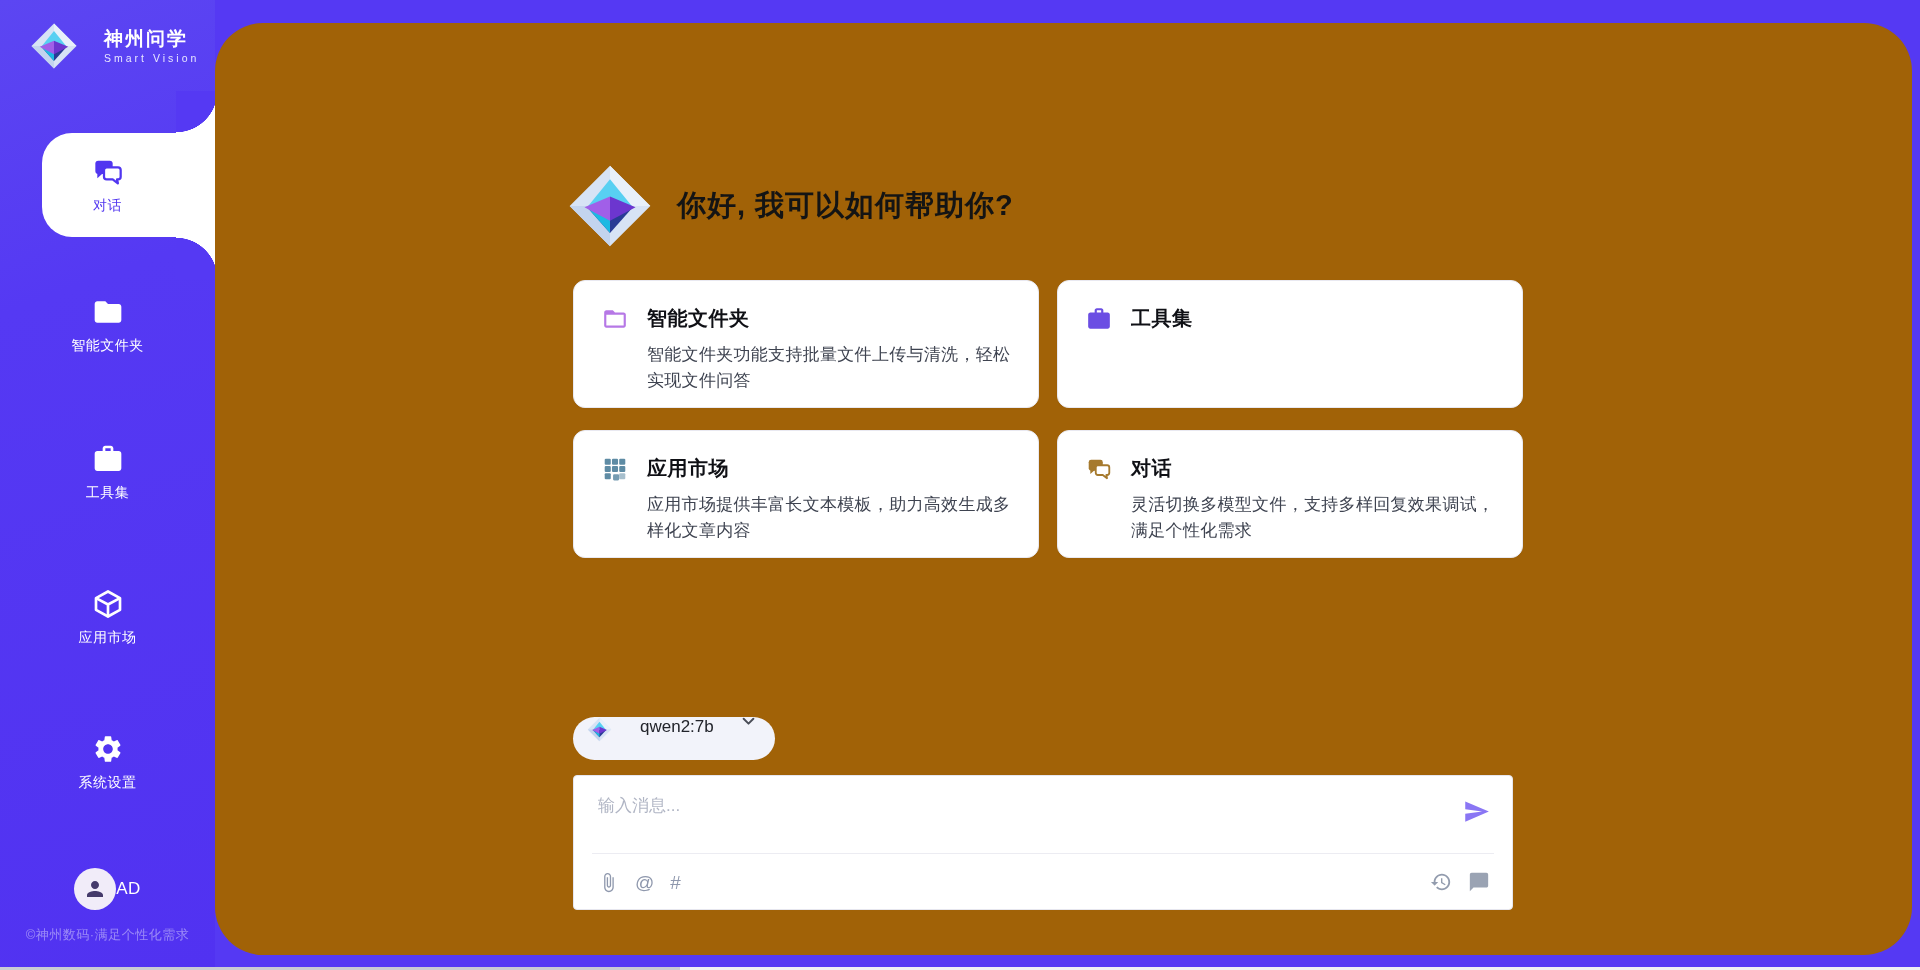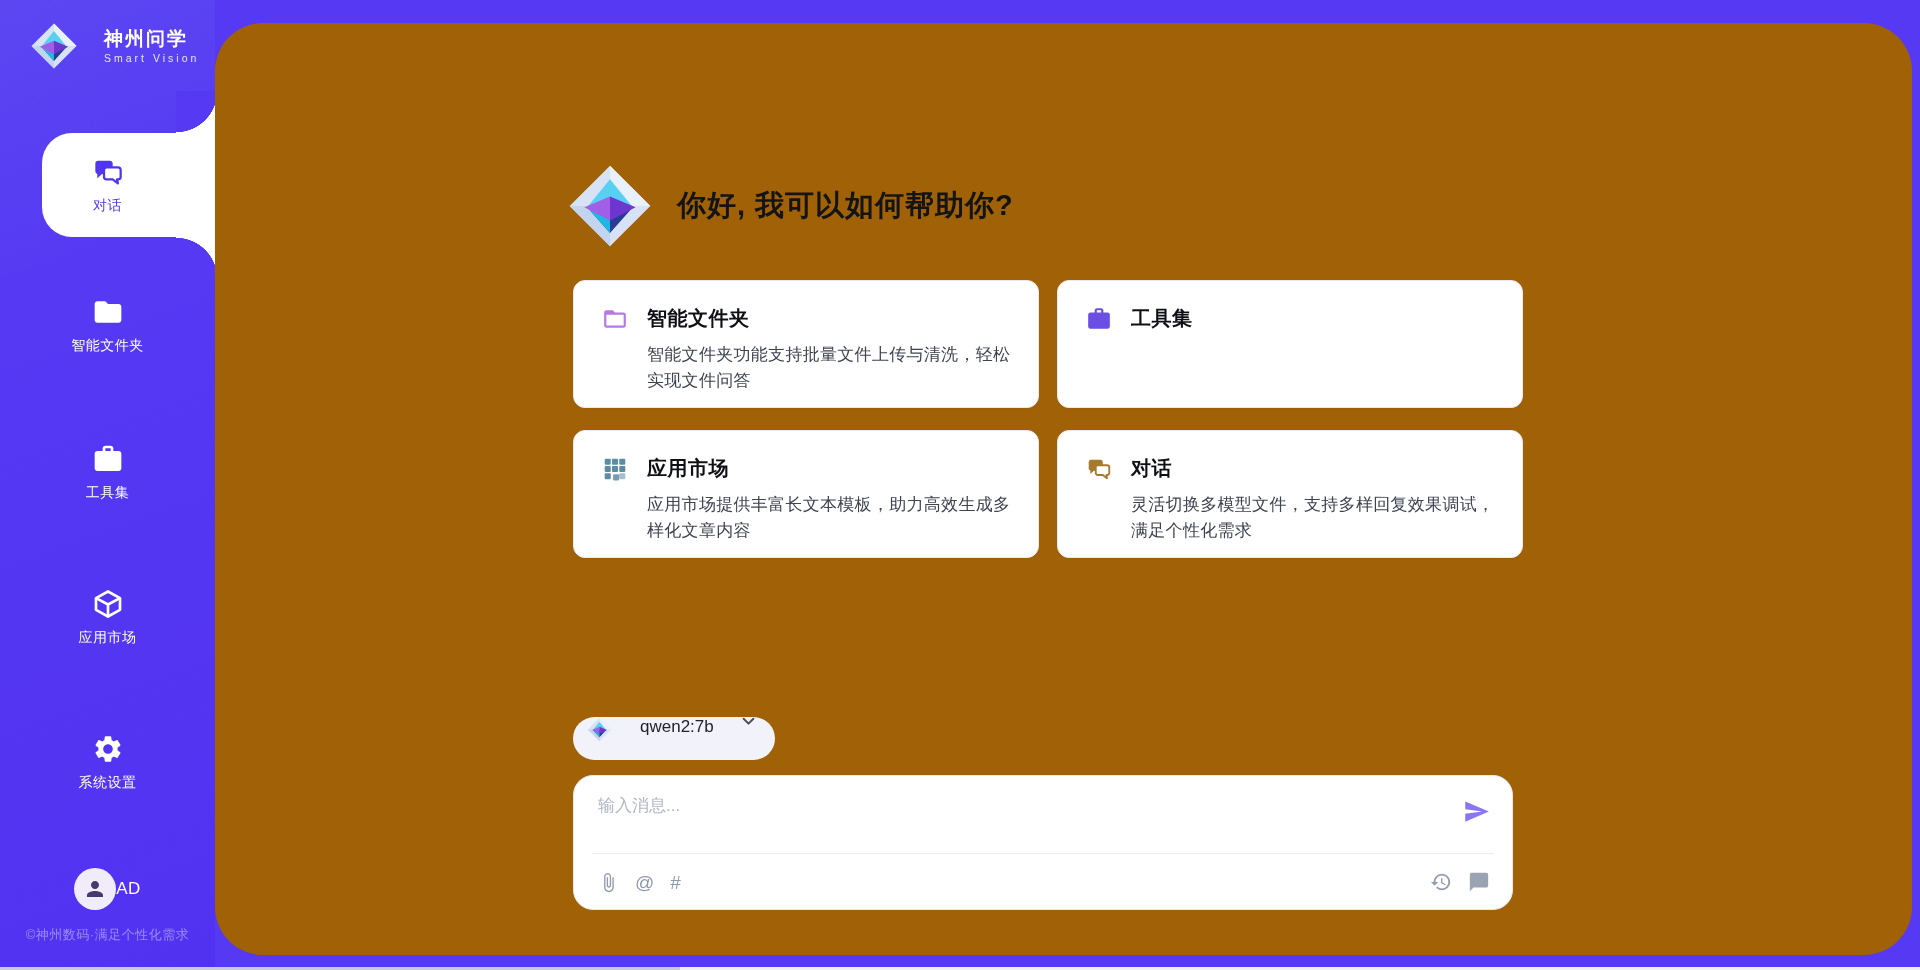--- a/index.html
+++ b/index.html
@@ -53,21 +53,21 @@
   .card-title { font-size:20px; font-weight:bold; color:#0f1015; letter-spacing:.5px; }
   .card-desc { margin-left:45px; font-size:17px; color:#3e4350; line-height:1.55; letter-spacing:.3px;font-family:Liberation Mono, monospace; }
 
   .model-pill { position:absolute; left:358px; top:694px; height:43px; padding:0 20px 0 14px;
                 background:#f2f3fa; border-radius:22px; display:inline-flex; align-items:flex-start; gap:28px; cursor:pointer; }
   .pill-diamond { width:25px; height:25px; }
   .pill-label { font-size:17px; color:#22242b; }
   .pill-chevron { width:13px; height:9px; }
 
   .input-box { position:absolute; left:358px; top:752px; width:940px; height:135px;
-               border:1px solid #e6e6ee; border-radius:20px; background:#fff; }
+               border:1px solid #e6e6ee; border-radius:4px; background:#fff; }
   .msg-input { position:absolute; left:24px; top:18px; width:840px; height:52px; border:none; outline:none;
                resize:none; font-family:inherit; font-size:17px; color:#30323a; background:transparent; }
   .msg-input::placeholder { color:#b0b5c4; }
   .send-btn { position:absolute; right:22px; top:22px; width:27px; height:27px; cursor:pointer; }
   .box-divider { position:absolute; left:18px; right:18px; top:77px; height:1px; background:#ececf2; }
   .box-toolbar { position:absolute; left:24px; right:22px; top:78px; height:56px;
                  display:flex; align-items:center; justify-content:space-between; }
   .tools-left { display:flex; align-items:center; gap:16px; color:#8f98ad; }
   .tools-left .t-icon { width:21px; height:21px; cursor:pointer; }
   .tools-left .t-char { font-size:19px; line-height:21px; cursor:pointer; color:#8f98ad; }

